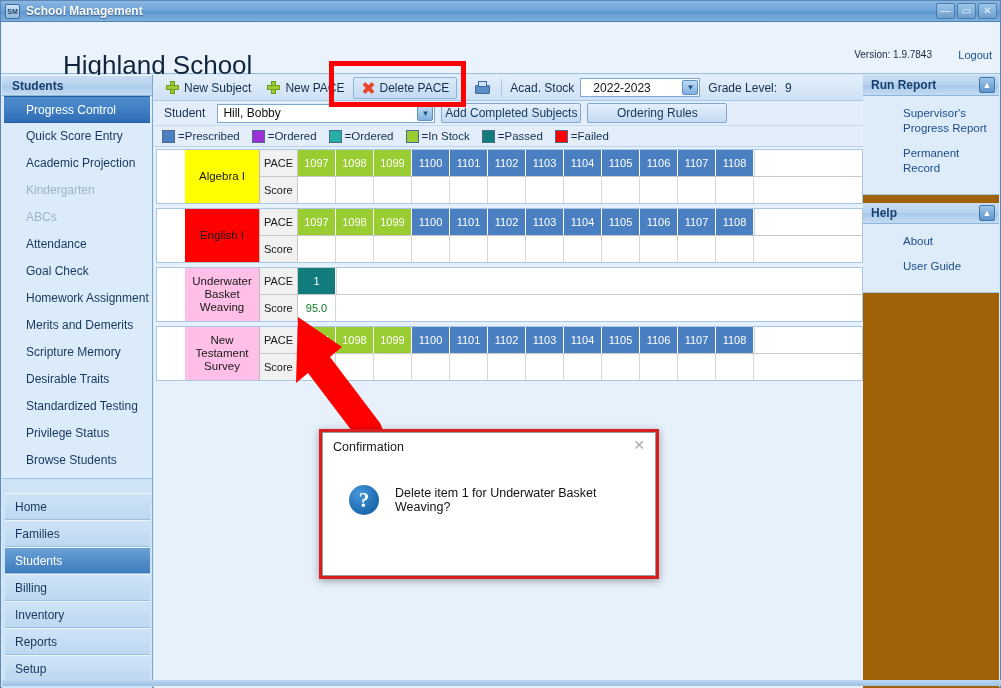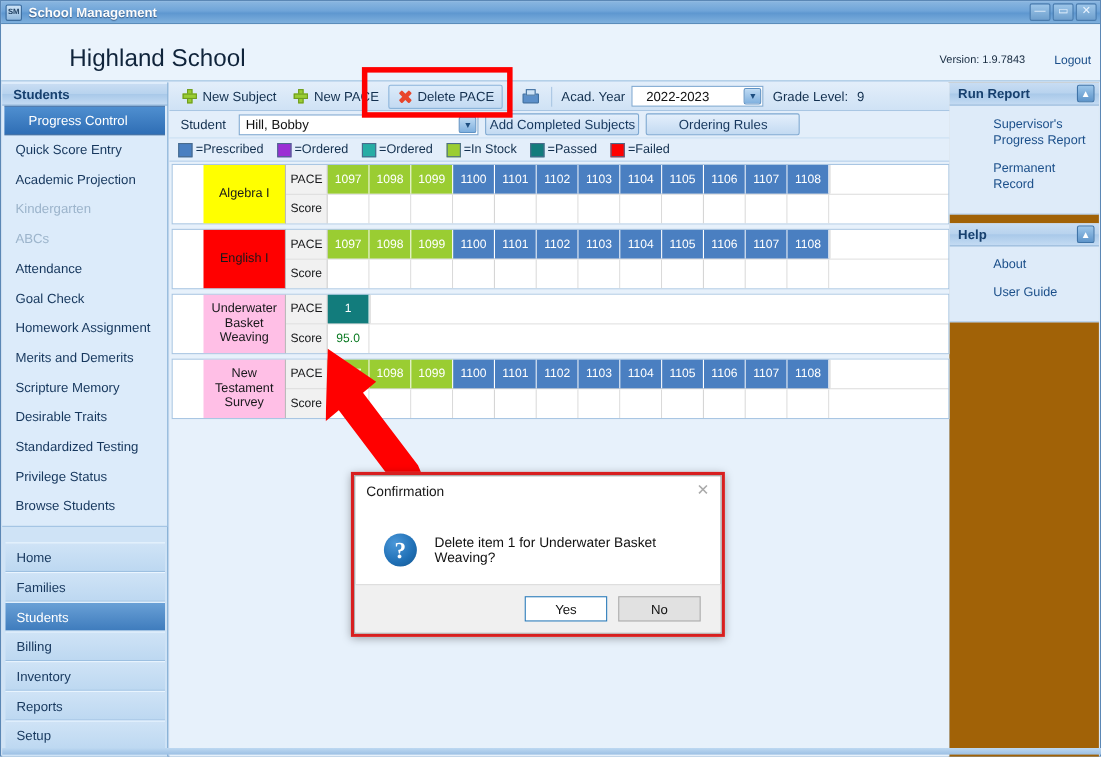--- a/index.html
+++ b/index.html
@@ -43,43 +43,43 @@
     color:#eaf4ff; font-size:10px; line-height:14px; text-align:center;
     font-family:"Liberation Sans",sans-serif;
   }
 
   
   #header {
     position:absolute; left:0; top:21px; width:999px; height:52px;
     background:#eaf3fc; border-bottom:1px solid #9dc0e0;
   }
   #schoolName {
-    position:absolute; left:62px; top:18px;
-    font-size:22px; color:#10243b;
+    position:absolute; left:62px; top:28px;
+    font-size:26px; color:#10243b;
   }
   #versionTxt { position:absolute; right:68px; top:27px; font-size:10px; color:#15293f; }
   #logoutLink { position:absolute; right:8px; top:27px; font-size:11px; color:#1b4f8a; cursor:pointer;}
   #userTxt { position:absolute; right:8px; top:55px; font-size:11px; color:#15293f; }
 
   
   #sidebar {
     position:absolute; left:1px; top:74px; width:151px; height:613px;
     background:#cfe3f6;
     border-right:1px solid #7ba7cf;
   }
   .panel-head {
     height:21px; line-height:20px; padding-left:10px;
     font-weight:bold; font-size:12px; color:#17406e;
     background:linear-gradient(to bottom,#c9ddf3 0%,#b8d3ee 48%,#a9c9e9 52%,#c4dbf3 100%);
     border-bottom:1px solid #8fb4d8; border-top:1px solid #eaf4ff;
     position:relative;
   }
   #navlist { background:#dcebfa; border-bottom:1px solid #9fc1e1; padding-bottom:4px; }
   .nav-item {
-    height:27px; line-height:27px; padding-left:12px;
+    height:27px; line-height:27px; padding-left:24px;
     font-size:12px; color:#16375d; cursor:pointer;
   }
   .nav-item.selected {
     background:linear-gradient(to bottom,#4f8fd0,#2f6eb5);
     color:#ffffff; border-top:1px solid #2a5c97; border-bottom:1px solid #2a5c97;
     margin-left:2px; margin-right:2px; padding-left:22px;
   }
   .nav-item.disabled { color:#9cb4cb; cursor:default; }
 
   #modulelist { position:absolute; left:0; bottom:6px; width:151px; }
@@ -366,21 +366,21 @@
       </div>
       <div class="tb-btn framed">
         <span class="x-icon"></span>
         <span>Delete PACE</span>
       </div>
       <div class="tb-sep"></div>
       <div class="tb-btn">
         <span class="printer-icon"></span>
       </div>
       <div class="tb-sep"></div>
-      <span class="tb-label">Acad. Year</span>
+      <span class="tb-label">Acad. Stock</span>
       <div class="tb-combo">
         <span>2022-2023</span>
         <span class="combo-arrow">▼</span>
       </div>
       <span class="tb-plain">Grade Level:</span>
       <span class="tb-plain">9</span>
     </div>
 
     <div id="studentrow">
       <span class="tb-label">Student</span>
@@ -544,21 +544,17 @@
   </svg>
 
   <div id="modal">
     <div id="modalInner">
       <div id="modalTitle">Confirmation</div>
       <div id="modalClose">✕</div>
       <div id="modalBody">
         <div class="q-icon">?</div>
         <div id="modalMsg">Delete item 1 for Underwater Basket Weaving?</div>
       </div>
-      <div id="modalFooter">
-        <div class="dlg-btn primary">Yes</div>
-        <div class="dlg-btn secondary">No</div>
-      </div>
     </div>
   </div>
 
   <div id="statusbar"></div>
 </div>
 
 </body></html>

